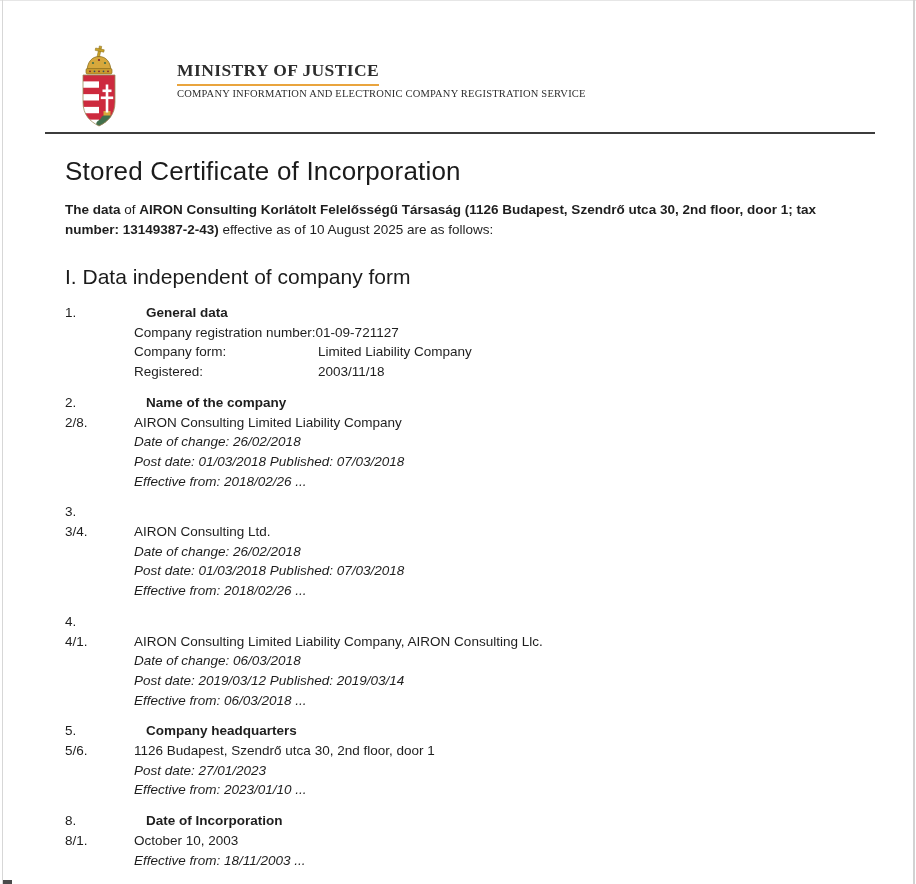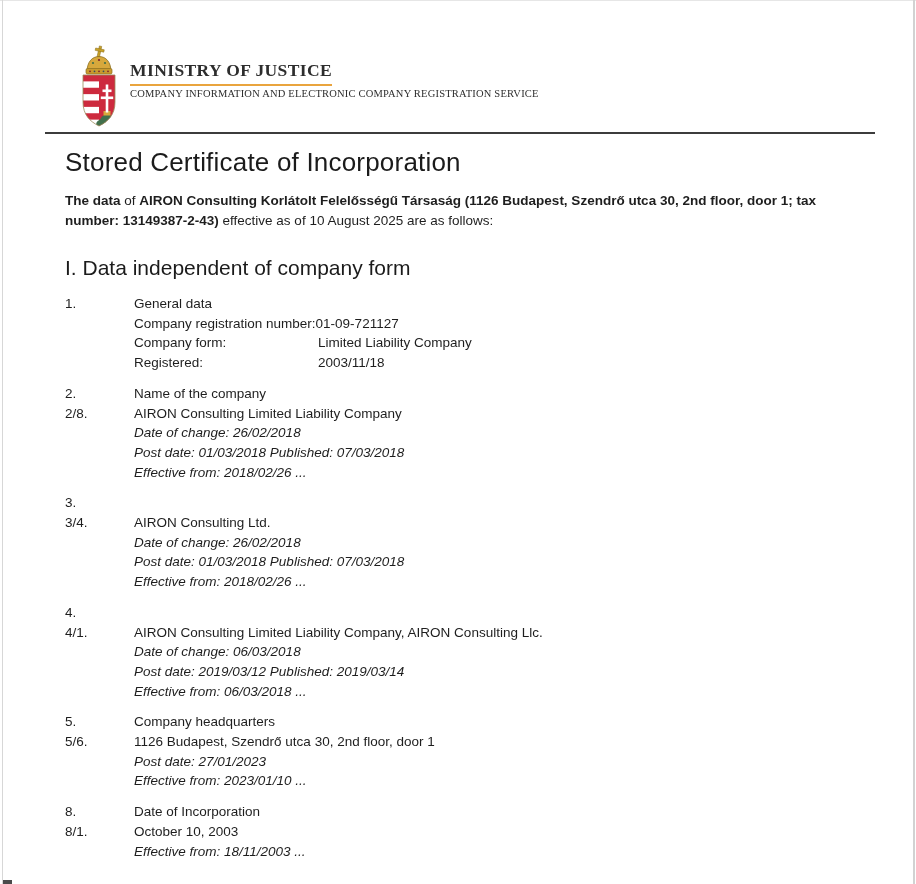--- a/index.html
+++ b/index.html
@@ -7,44 +7,44 @@
   .page {
     position:relative; width:916px; height:884px; background:#ffffff;
     overflow:hidden; box-sizing:border-box;
   }
   .edge-top { position:absolute; top:0; left:0; right:0; height:1px; background:#e6e6e6; }
   .edge-left { position:absolute; top:0; bottom:0; left:2px; width:1px; background:#d7d7d7; }
   .edge-right { position:absolute; top:0; bottom:0; right:1px; width:2px; background:#d2d2d2; }
   .corner-mark { position:absolute; left:3px; bottom:0; width:9px; height:4px; background:#4a4a4a; }
 
   
-  .header { display:flex; margin:45px 0 0 80px; }
+  .header { display:flex; margin:45px 0 0 80px;gap:47px; }
   .crest { flex:0 0 38px; }
   .header-text { margin-left:12px; padding-top:15px; font-family:"Liberation Serif", serif; color:#2d2d2d; }
   .ministry {
     display:inline-block; font-size:17.5px; font-weight:bold; letter-spacing:0.4px;
     padding-bottom:3px; border-bottom:2px solid #e9a43e;
   }
   .service { font-size:10.5px; letter-spacing:0.2px; line-height:16px; max-width:420px; }
 
   .divider { margin:4px 0 0 45px; width:830px; height:2px; background:#3c3c3c; }
 
   
   .main { margin:0 40px 0 65px; }
-  .doc-title { margin:13px 0 0 0; font-size:26px; font-weight:400; letter-spacing:0.2px; color:#1b1b1b; }
+  .doc-title { margin:22px 0 0 0; font-size:26px; font-weight:400; letter-spacing:0.2px; color:#1b1b1b; }
   .intro { margin:13px 0 0 0; font-size:13.5px; line-height:19.5px; max-width:800px; }
   .intro b { font-weight:700; }
   .section-heading { margin:26px 0 12px 0; font-size:21px; font-weight:400; color:#1b1b1b; }
 
   .items { margin-top:14px; font-size:13.5px; line-height:19.7px; }
   .item { margin-top:11px; }
   .item:first-child { margin-top:0; }
   .row { display:flex; }
   .num { flex:0 0 69px; width:69px; }
-  .heading { font-weight:400; }
+  .heading { font-weight:700;margin-left:12px; }
   .flabel { display:inline-block; width:184px; }
   .detail { font-style:italic; }
 </style>
 </head>
 <body>
 
 <div class="page">
   <div class="edge-top"></div>
   <div class="edge-left"></div>
   <div class="edge-right"></div>

